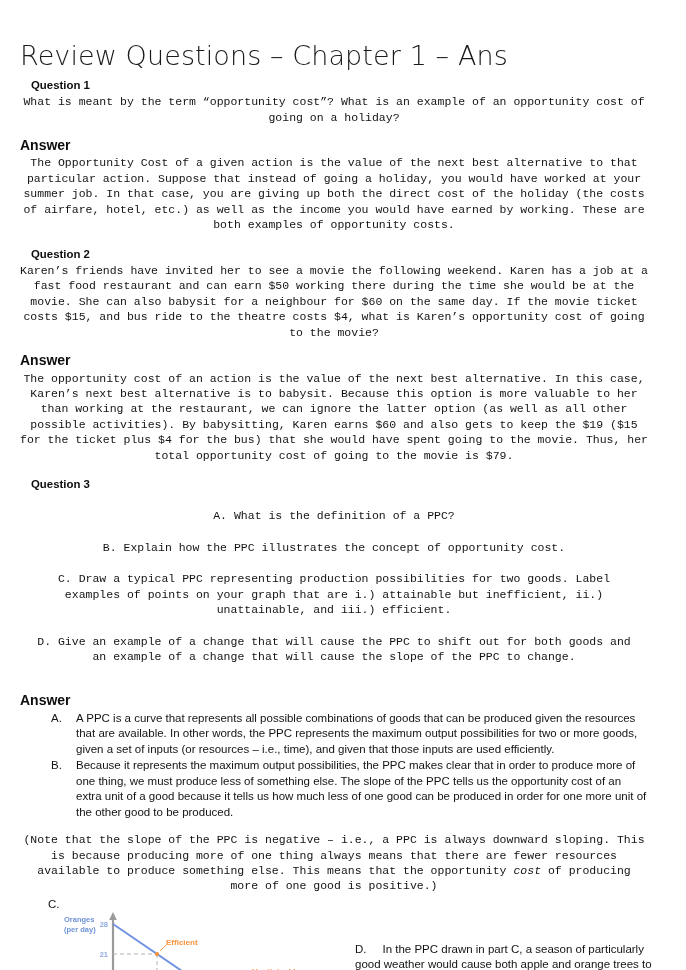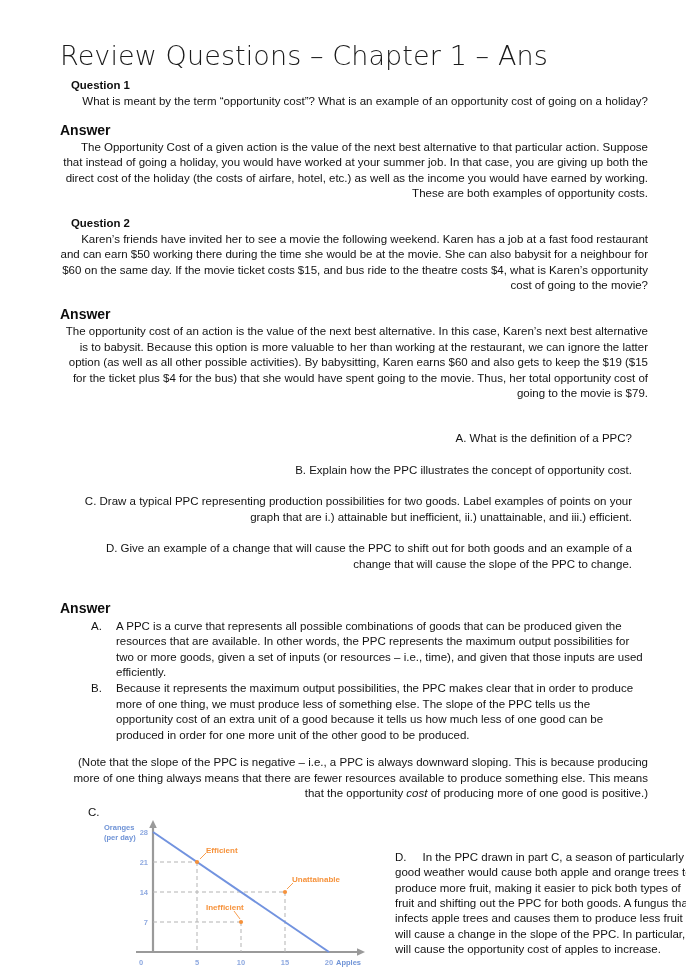--- a/index.html
+++ b/index.html
@@ -13,21 +13,21 @@
     position: relative;
     font-family: "Liberation Sans", sans-serif;
     color: #161616;
     overflow: hidden;
   }
   .page {
     position: absolute;
     left: 0; top: 0;
     width: 686px;
     height: 970px;
-    padding: 40px 38px 0 60px;
+    padding: 40px 38px 0 20px;
   }
 
   h1.doc-title {
     font-family: "DejaVu Sans", sans-serif;
     font-weight: 300;
     font-size: 27px;
     line-height: 1.15;
     letter-spacing: 0.1px;
     margin: 0 0 7px 0;
     color: #1a1a1a;
@@ -45,21 +45,22 @@
     font-size: 14px;
     line-height: 1.32;
     margin: 0 0 1px 0;
     color: #0d0d0d;
   }
   p.body {
     font-size: 11.5px;
     line-height: 1.345;
     margin: 0;
     color: #131313;
-    text-align: right;
+    text-align: center;
+    font-family: Liberation Mono, monospace;
   }
   .gap-md { height: 11px; }
   .gap-lg { height: 14px; }
 
   .lines p { margin: 16px; }
 
   ol.abc {
     margin: 0;
     padding-left: 56px;
     list-style: none;
@@ -131,20 +132,21 @@
   <div class="gap-lg"></div>
 
   <div class="qhead">Question 2</div>
   <p class="body">Karen’s friends have invited her to see a movie the following weekend. Karen has a job at a fast food restaurant and can earn $50 working there during the time she would be at the movie. She can also babysit for a neighbour for $60 on the same day. If the movie ticket costs $15, and bus ride to the theatre costs $4, what is Karen’s opportunity cost of going to the movie?</p>
   <div class="gap-md"></div>
   <div class="ahead">Answer</div>
   <p class="body">The opportunity cost of an action is the value of the next best alternative. In this case, Karen’s next best alternative is to babysit. Because this option is more valuable to her than working at the restaurant, we can ignore the latter option (as well as all other possible activities). By babysitting, Karen earns $60 and also gets to keep the $19 ($15 for the ticket plus $4 for the bus) that she would have spent going to the movie. Thus, her total opportunity cost of going to the movie is $79.</p>
 
   <div class="gap-lg"></div>
 
+  <div class="qhead">Question 3</div>
   <div class="lines">
     <p class="body">A. What is the definition of a PPC?</p>
     <p class="body">B. Explain how the PPC illustrates the concept of opportunity cost.</p>
     <p class="body">C. Draw a typical PPC representing production possibilities for two goods. Label examples of points on your graph that are i.) attainable but inefficient, ii.) unattainable, and iii.) efficient.</p>
     <p class="body">D. Give an example of a change that will cause the PPC to shift out for both goods and an example of a change that will cause the slope of the PPC to change.</p>
   </div>
 
   <div class="gap-md"></div>
   <div class="ahead">Answer</div>
 

